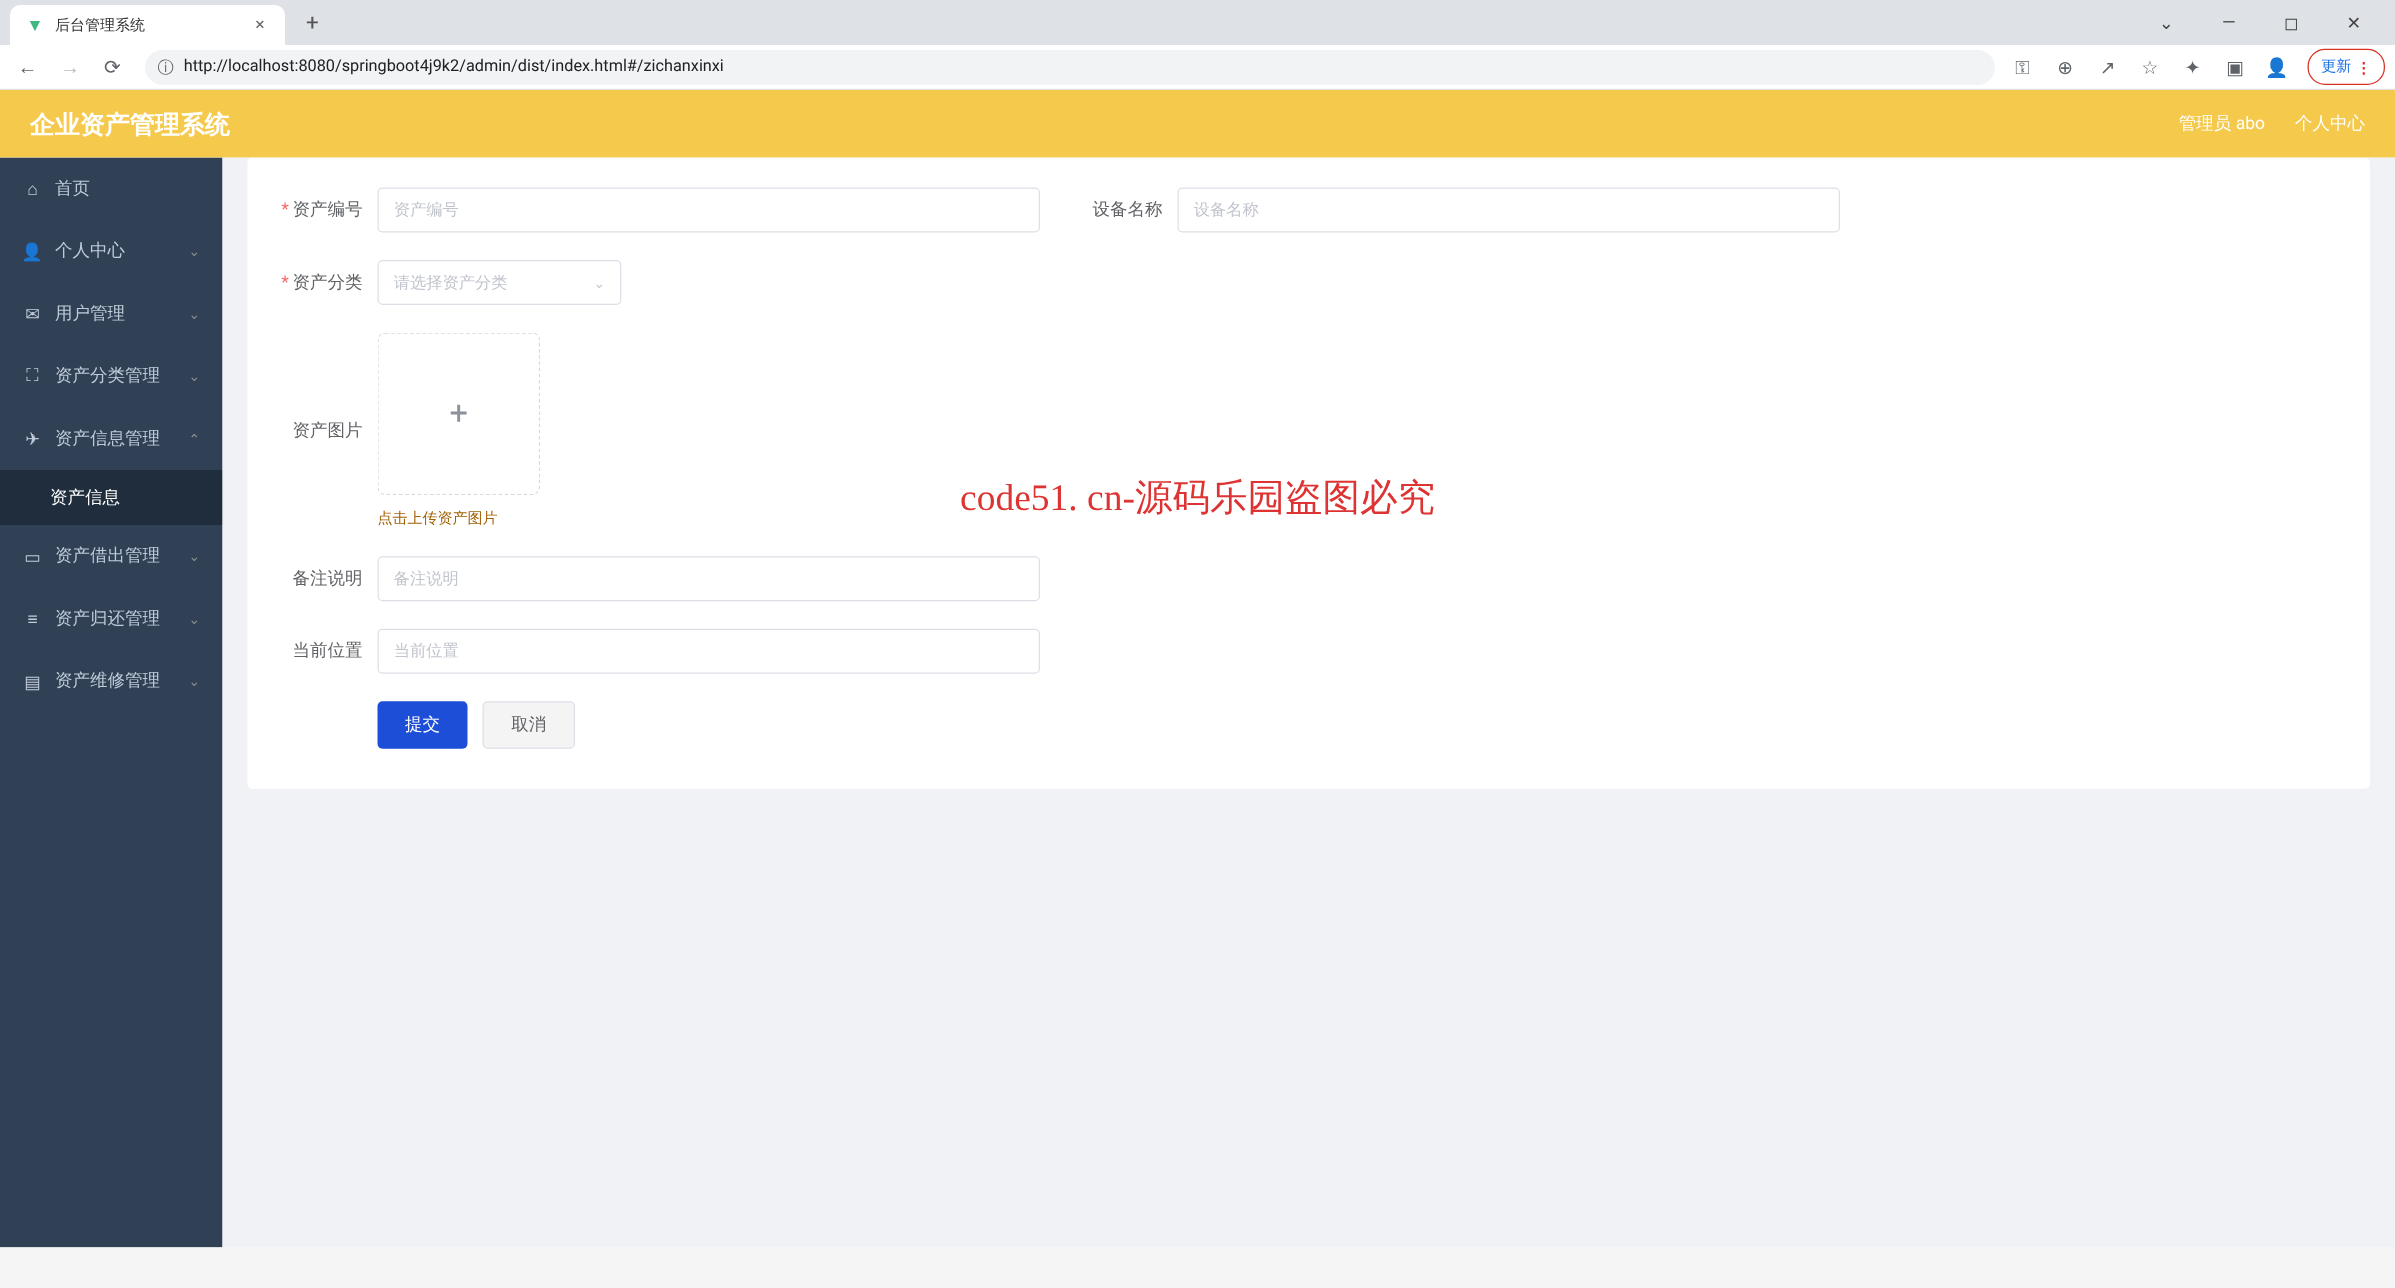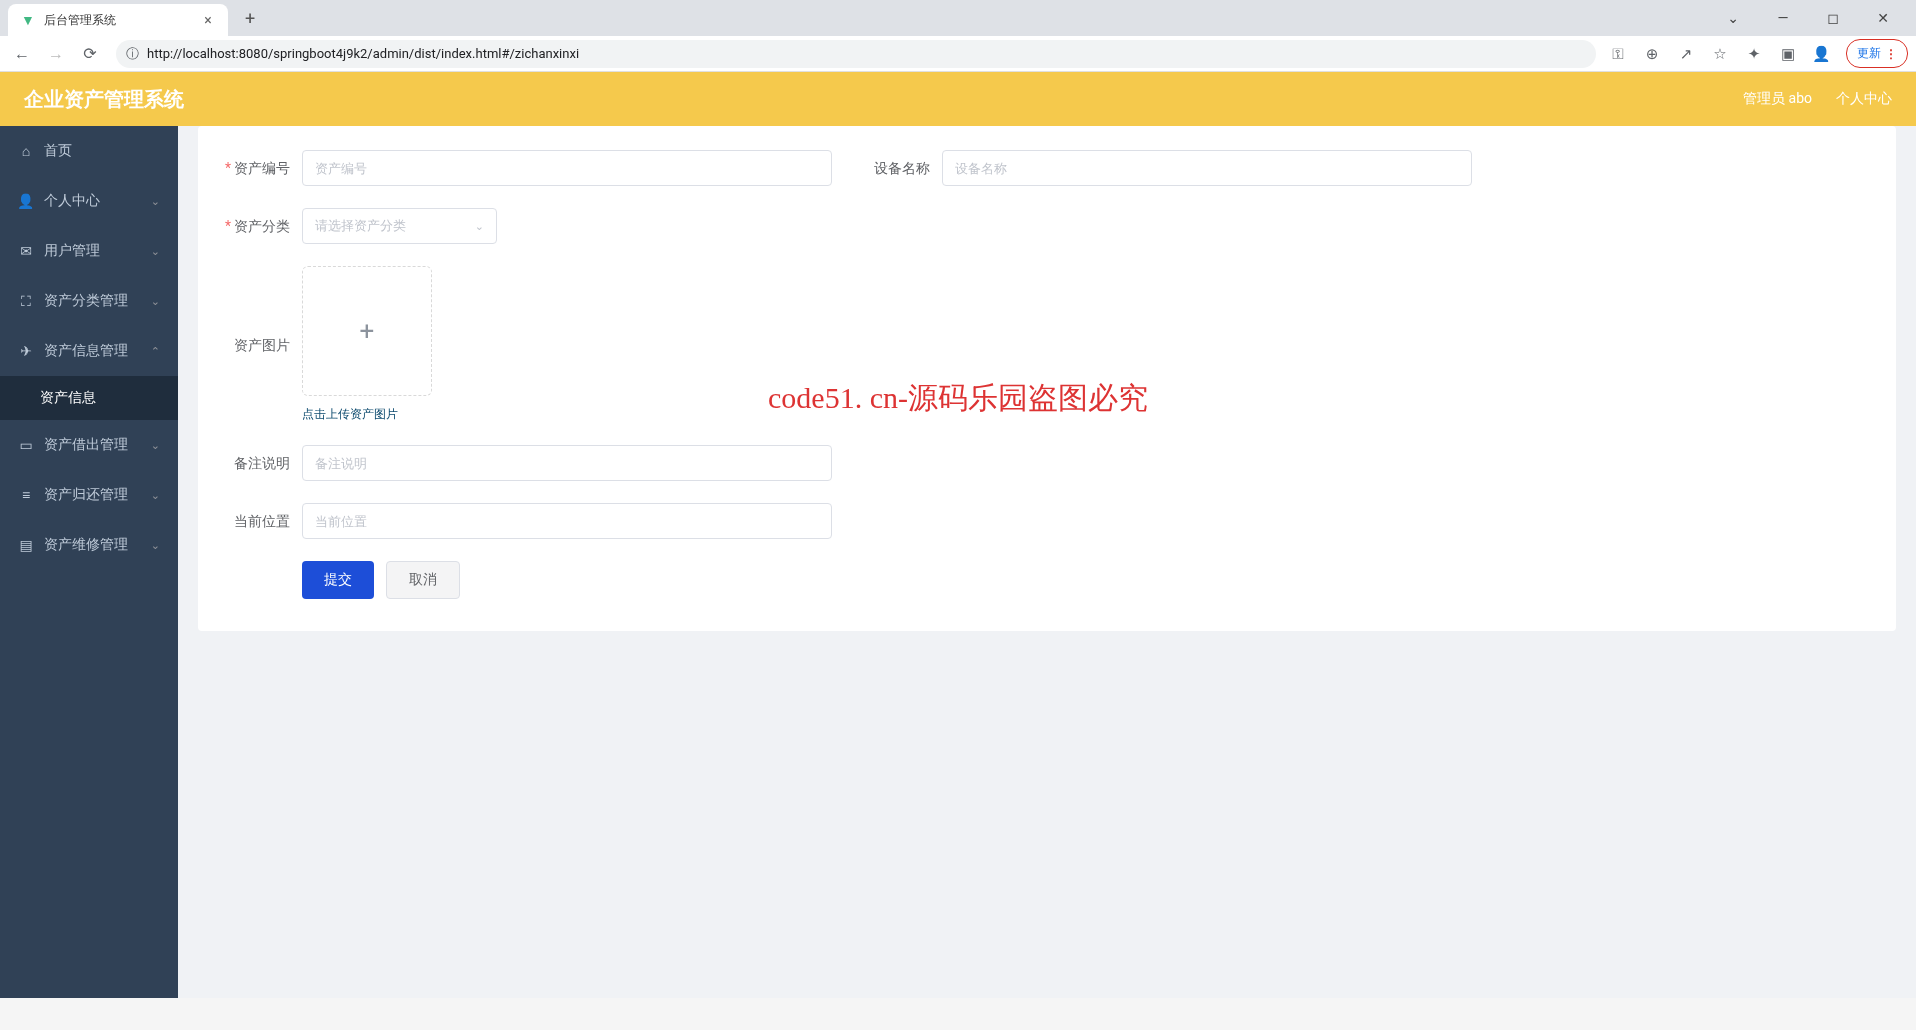--- a/index.html
+++ b/index.html
@@ -60,21 +60,21 @@
     .label { width: 80px; text-align: right; padding-right: 12px; font-size: 14px; color: #606266; line-height: 36px; }
     .label .req { color: #f56c6c; margin-right: 3px; }
     .input { height: 36px; border: 1px solid #dcdfe6; border-radius: 4px; padding: 0 12px; font-size: 13px; color: #606266; outline: none; background: #fff; }
     .input::placeholder { color: #c0c4cc; }
     .input.w-lg { width: 530px; }
     .select { width: 195px; height: 36px; border: 1px solid #dcdfe6; border-radius: 4px; padding: 0 12px; display: flex; align-items: center; justify-content: space-between; font-size: 13px; color: #c0c4cc; cursor: pointer; }
     .select .chev { color: #c0c4cc; font-size: 11px; }
 
     .upload-wrap { display: flex; flex-direction: column; }
     .upload-box { width: 130px; height: 130px; border: 1px dashed #d9d9d9; border-radius: 6px; display: flex; align-items: center; justify-content: center; cursor: pointer; color: #8c939d; font-size: 26px; }
-    .upload-hint { font-size: 12px; color: #0c4a6e; margin-top: 10px; }
+    .upload-hint { font-size: 12px; color: #a16207; margin-top: 10px; }
 
     .btn-row { display: flex; gap: 12px; margin-top: 8px; padding-left: 80px; }
     .btn { height: 38px; padding: 0 22px; border-radius: 4px; font-size: 14px; cursor: pointer; border: none; display: flex; align-items: center; }
     .btn-primary { background: #1d4ed8; color: #fff; }
     .btn-default { background: #f4f4f5; color: #606266; border: 1px solid #dcdfe6; }
 
     .watermark { position: absolute; top: 378px; left: 50%; transform: translateX(-50%); font-size: 30px; color: #d33; font-weight: 500; pointer-events: none; z-index: 100; font-family: "SimSun", serif; }
   </style>
 </head>
 <body>

